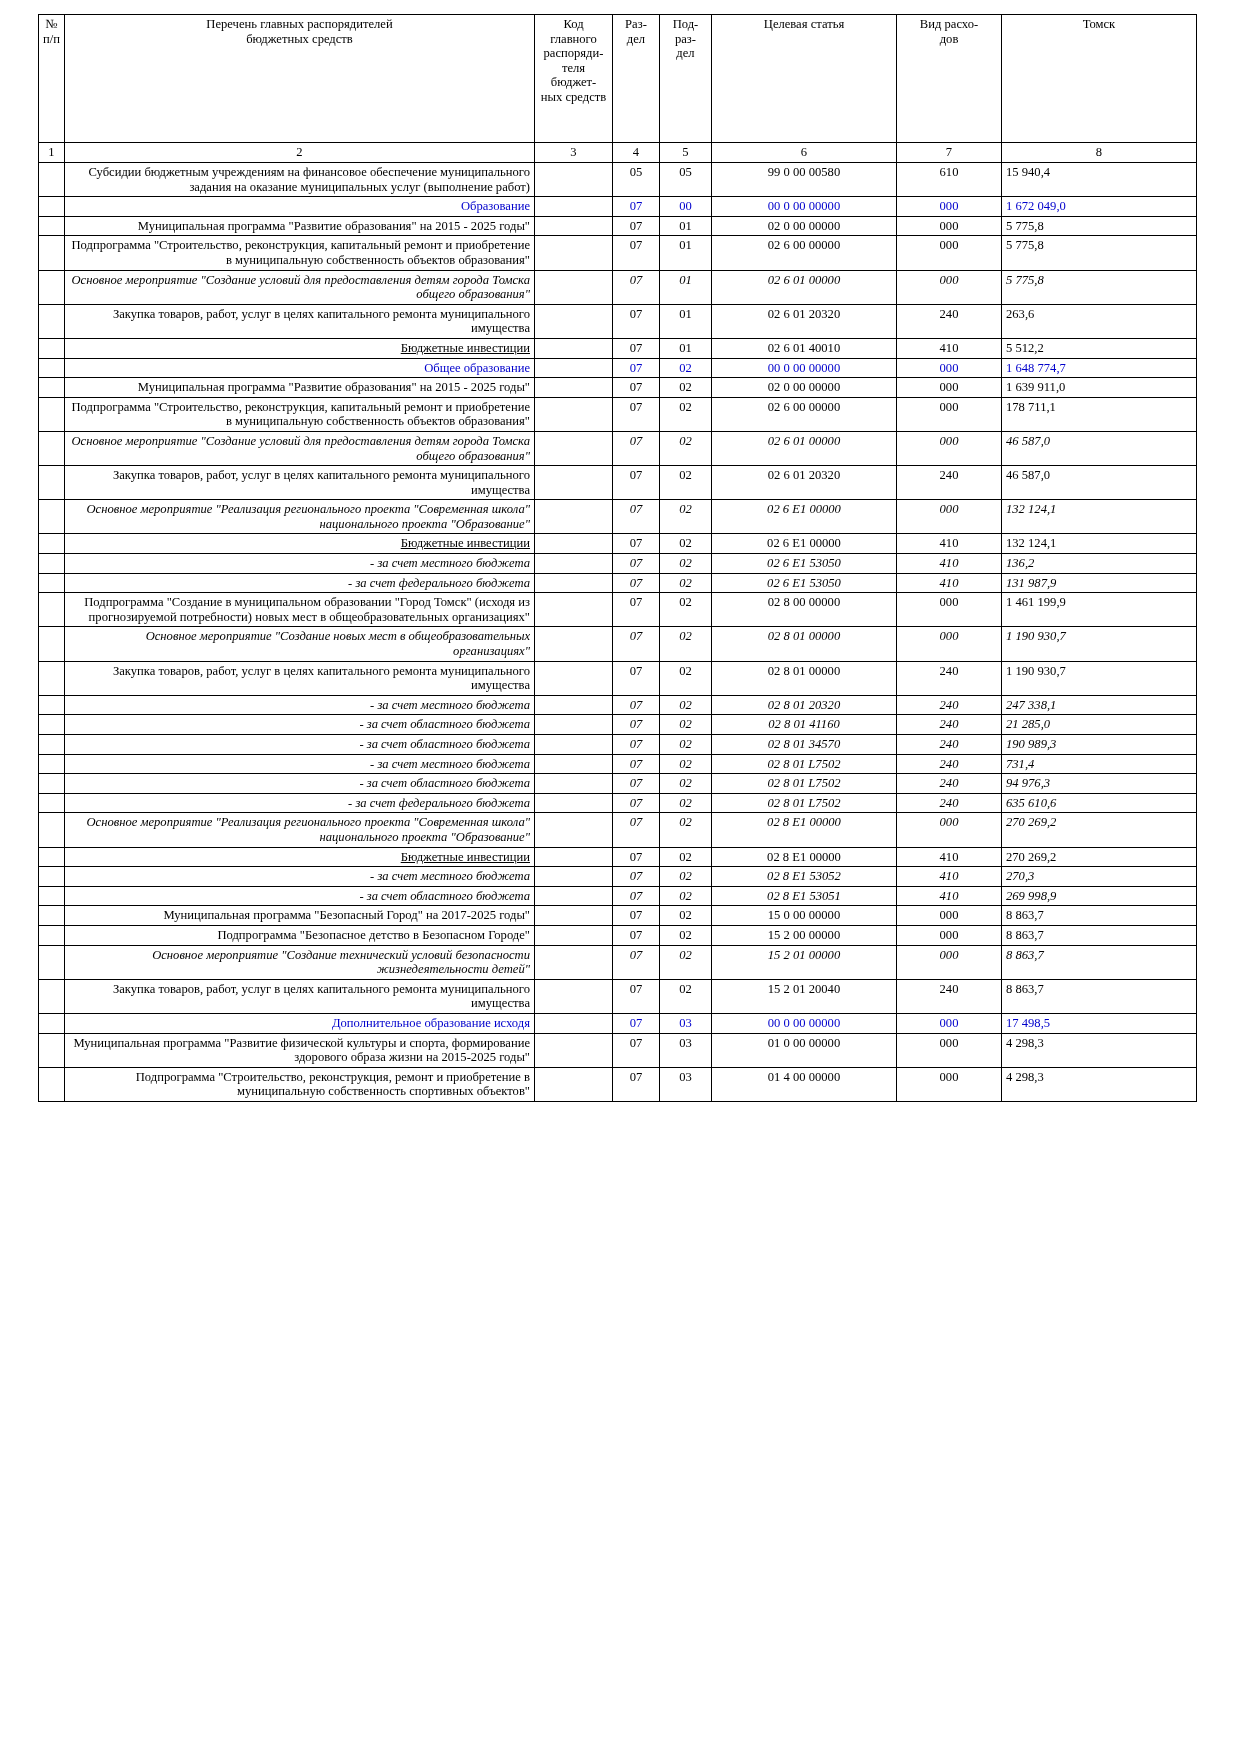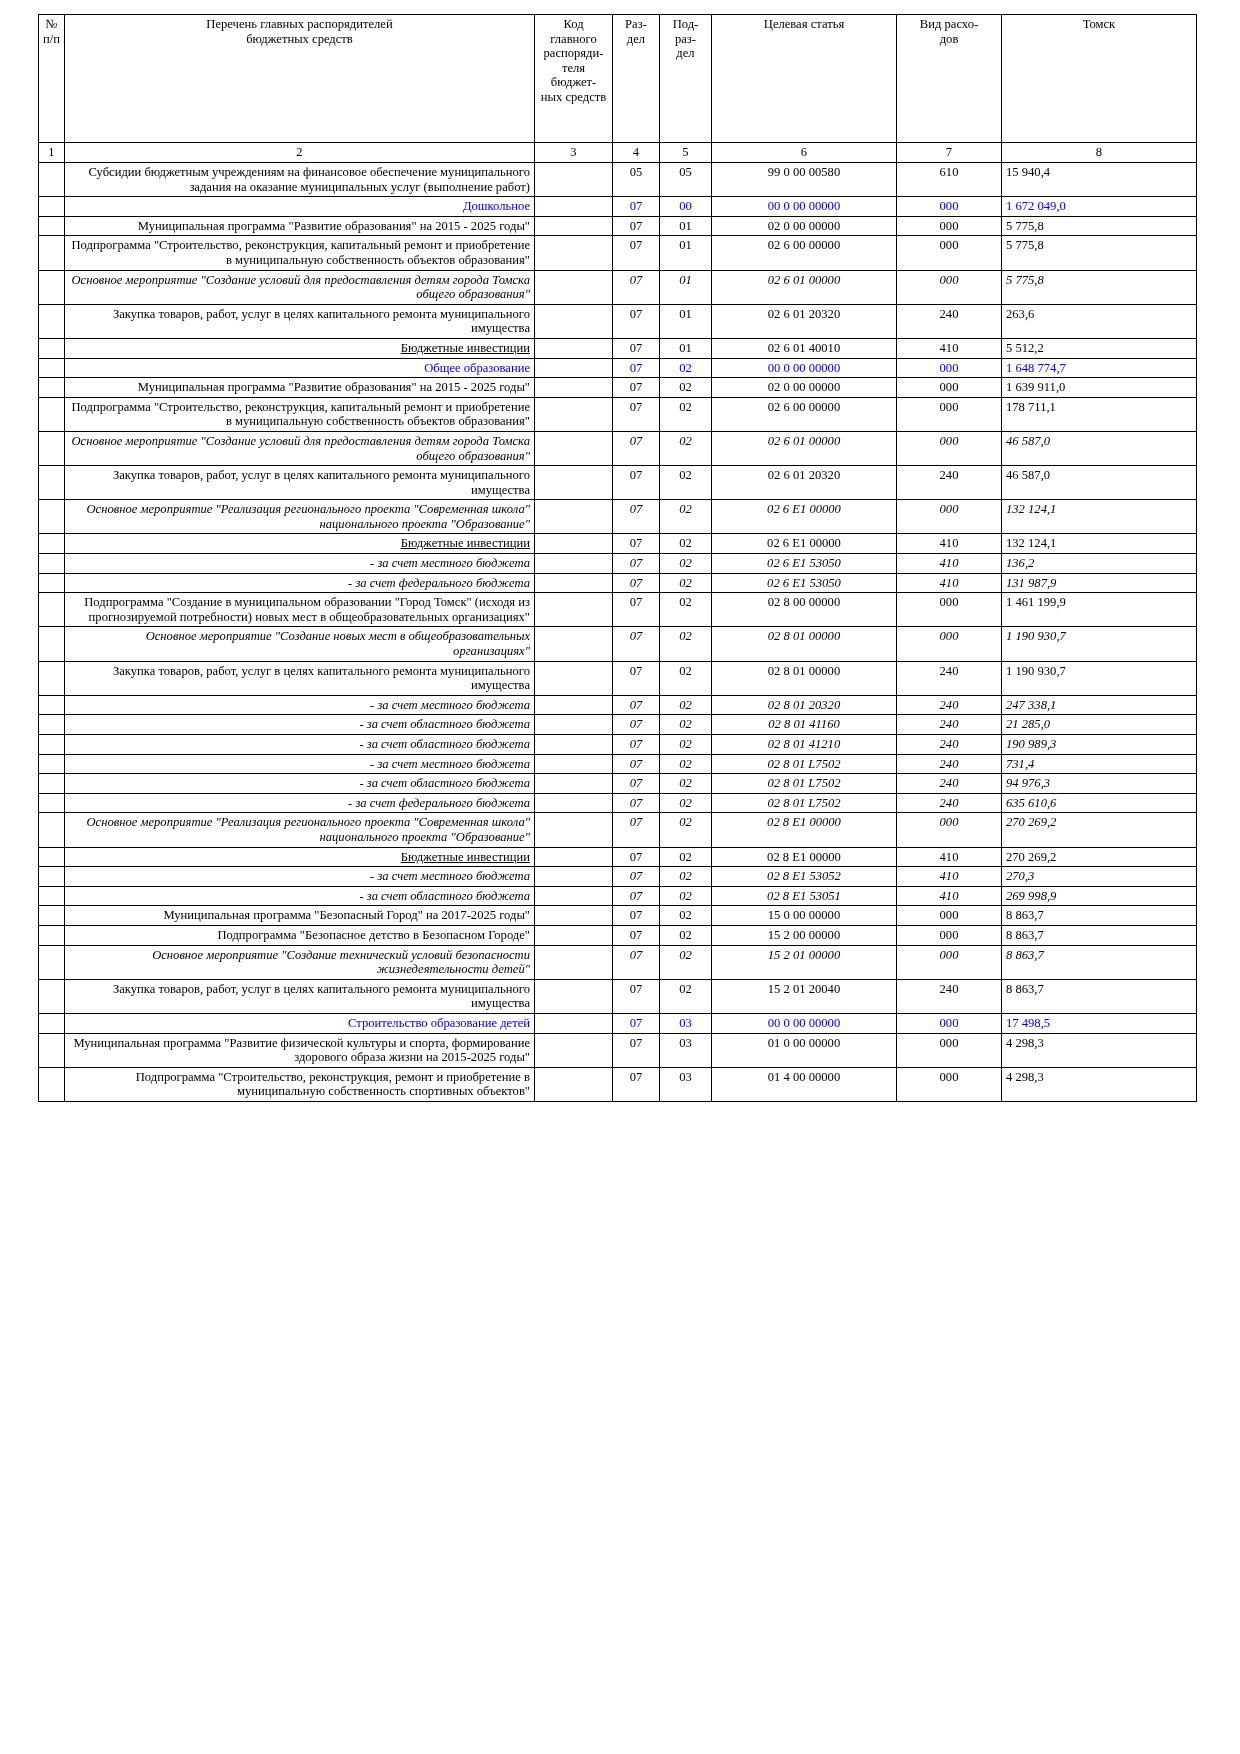--- a/index.html
+++ b/index.html
@@ -144,21 +144,21 @@
           <td class="name c-left normal ind1 ">Субсидии бюджетным учреждениям на финансовое обеспечение муниципального задания на оказание муниципальных услуг (выполнение работ)</td>
           <td class="c-center normal">&nbsp;</td>
           <td class="c-center normal">05</td>
           <td class="c-center normal">05</td>
           <td class="c-center normal">99 0 00 00580</td>
           <td class="c-center normal">610</td>
           <td class="c-right normal">15 940,4</td>
         </tr>
         <tr>
           <td class="c-center">&nbsp;</td>
-          <td class="name c-left blue ind1 ">Дошкольное</td>
+          <td class="name c-left blue ind1 ">Образование</td>
           <td class="c-center blue">&nbsp;</td>
           <td class="c-center blue">07</td>
           <td class="c-center blue">00</td>
           <td class="c-center blue">00 0 00 00000</td>
           <td class="c-center blue">000</td>
           <td class="c-right blue">1 672 049,0</td>
         </tr>
         <tr>
           <td class="c-center">&nbsp;</td>
           <td class="name c-left bold ind1 ">Муниципальная программа "Развитие образования" на 2015 - 2025 годы"</td>
@@ -348,21 +348,21 @@
           <td class="c-center italic">02 8 01 41160</td>
           <td class="c-center italic">240</td>
           <td class="c-right italic">21 285,0</td>
         </tr>
         <tr>
           <td class="c-center">&nbsp;</td>
           <td class="name c-left italic ind2 ">- за счет областного бюджета</td>
           <td class="c-center italic">&nbsp;</td>
           <td class="c-center italic">07</td>
           <td class="c-center italic">02</td>
-          <td class="c-center italic">02 8 01 41210</td>
+          <td class="c-center italic">02 8 01 34570</td>
           <td class="c-center italic">240</td>
           <td class="c-right italic">190 989,3</td>
         </tr>
         <tr>
           <td class="c-center">&nbsp;</td>
           <td class="name c-left italic ind2 ">- за счет местного бюджета</td>
           <td class="c-center italic">&nbsp;</td>
           <td class="c-center italic">07</td>
           <td class="c-center italic">02</td>
           <td class="c-center italic">02 8 01 L7502</td>
@@ -464,21 +464,21 @@
           <td class="name c-left normal ind2 ">Закупка товаров, работ, услуг в целях капитального ремонта муниципального имущества</td>
           <td class="c-center normal">&nbsp;</td>
           <td class="c-center normal">07</td>
           <td class="c-center normal">02</td>
           <td class="c-center normal">15 2 01 20040</td>
           <td class="c-center normal">240</td>
           <td class="c-right normal">8 863,7</td>
         </tr>
         <tr>
           <td class="c-center">&nbsp;</td>
-          <td class="name c-left blue ind1 ">Строительство образование детей</td>
+          <td class="name c-left blue ind1 ">Дополнительное образование исходя</td>
           <td class="c-center blue">&nbsp;</td>
           <td class="c-center blue">07</td>
           <td class="c-center blue">03</td>
           <td class="c-center blue">00 0 00 00000</td>
           <td class="c-center blue">000</td>
           <td class="c-right blue">17 498,5</td>
         </tr>
         <tr>
           <td class="c-center">&nbsp;</td>
           <td class="name c-left bold ind1 ">Муниципальная программа "Развитие физической культуры и спорта, формирование здорового образа жизни на 2015-2025 годы"</td>

